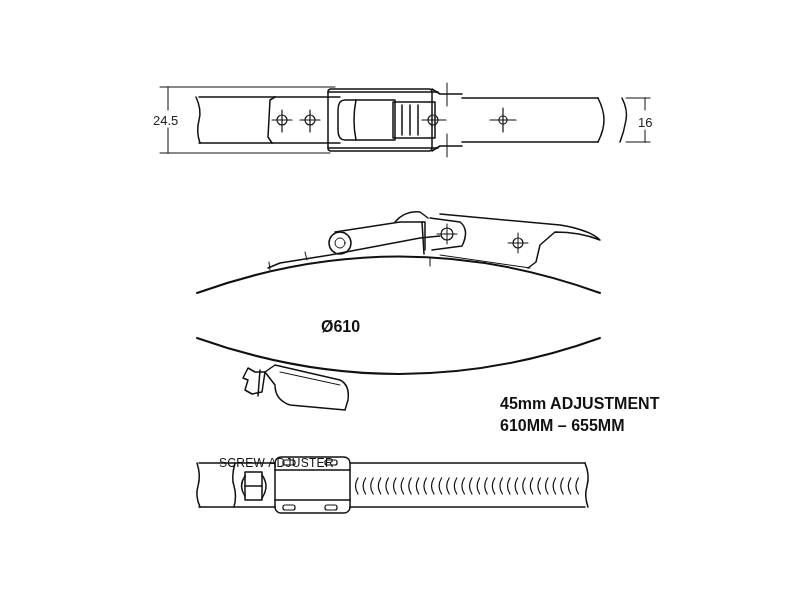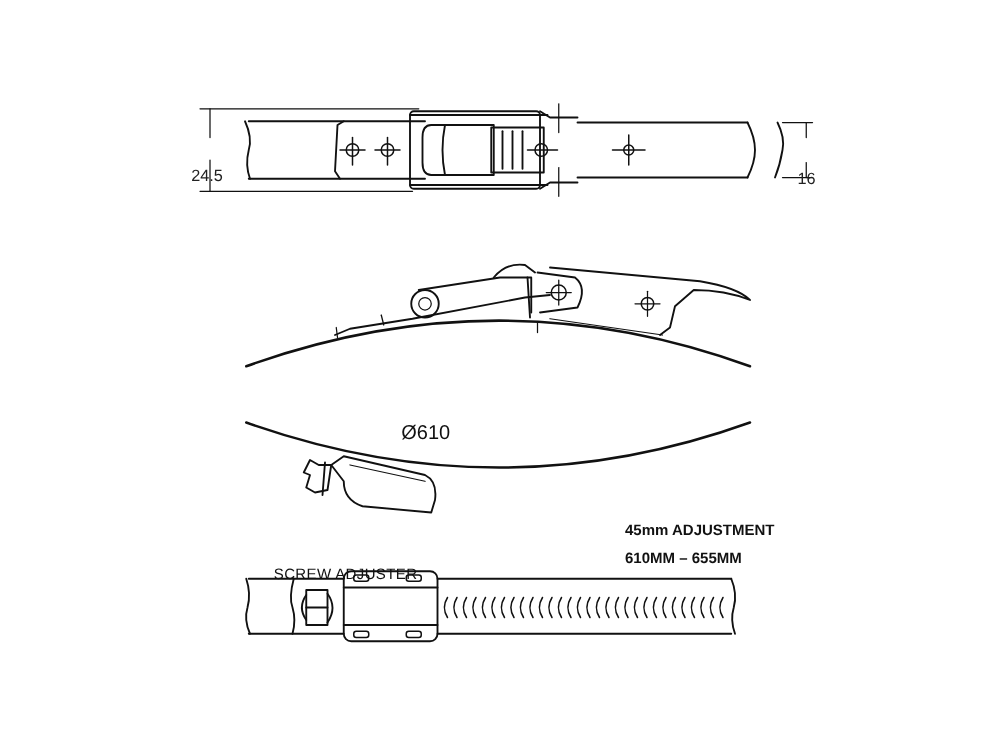--- a/index.html
+++ b/index.html
@@ -1,22 +1,22 @@
 <!DOCTYPE html>
 <html><head>
   <meta charset="utf-8">
   <style>
     html, body { margin: 0; padding: 0; background: #ffffff; }
     body { width: 800px; height: 600px; position: relative; overflow: hidden; font-family: "Liberation Sans", sans-serif; }
     svg { position: absolute; left: 0; top: 0; }
-    .label { position: absolute; color: #111; white-space: nowrap; margin-top: 20px; }
+    .label { position: absolute; color: #111; white-space: nowrap; }
     .dim { font-size: 13px; font-family: "Liberation Sans", sans-serif; color: #222; }
-    .dia { font-size: 16px; font-weight: normal; left: 321px; top: 318px; }
-    .adj { font-size: 12px; font-weight: bold; left: 500px; line-height: 20px; }
-    .screw { font-size: 12px; left: 219px; top: 432px; letter-spacing: 0.3px; }
+    .dia { font-size: 16px; font-weight: bold; left: 321px; top: 318px; }
+    .adj { font-size: 16px; font-weight: bold; left: 500px; line-height: 20px; }
+    .screw { font-size: 12px; left: 219px; top: 456px; letter-spacing: 0.3px; }
   </style>
 </head>
 <body>
 
 <svg width="800" height="600" viewBox="0 0 800 600">
   <g fill="none" stroke="#111" stroke-width="1.5" stroke-linecap="round" stroke-linejoin="round">
 
     <g>
 
       <line x1="160" y1="87" x2="335" y2="87" stroke-width="1"></line>

